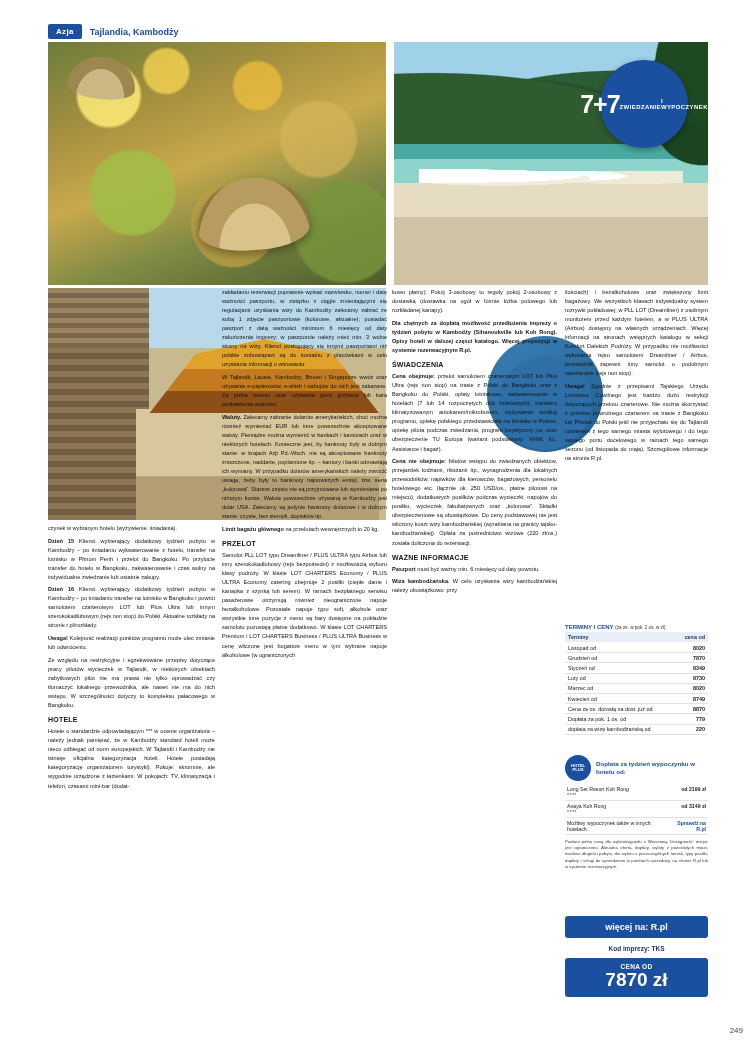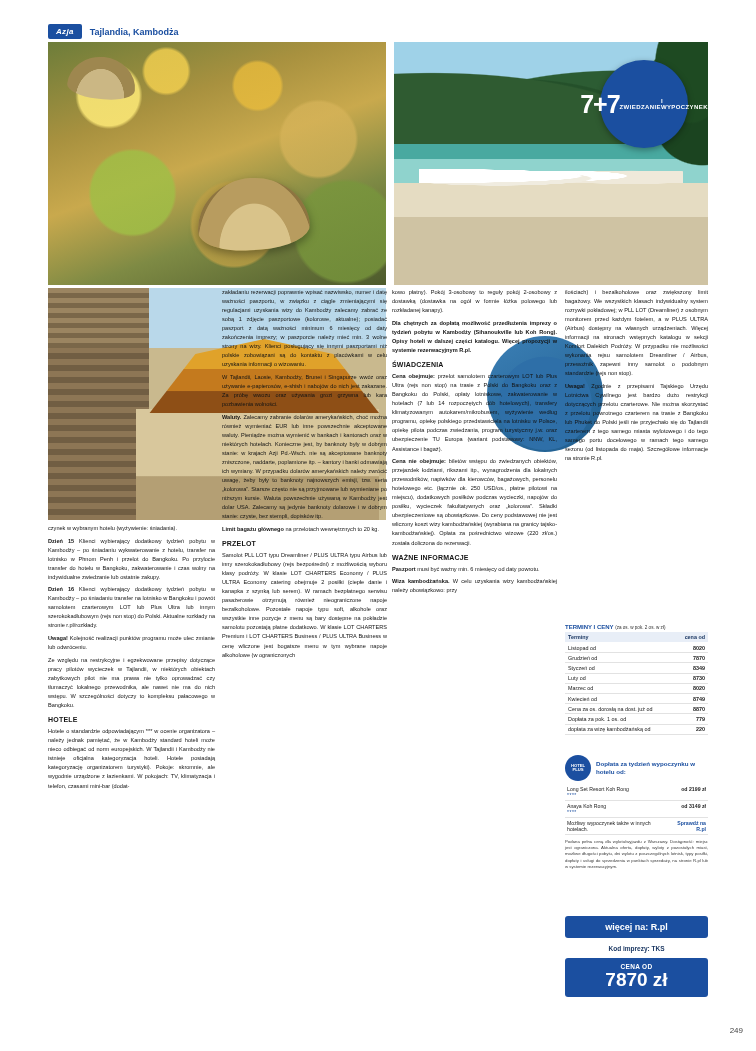--- a/index.html
+++ b/index.html
@@ -24,21 +24,20 @@
     gap: 8px;
   }
   .hdr-badge {
     background: #1b4fa0;
     color: #fff;
     font-size: 8px;
     font-weight: bold;
     padding: 3px 8px 3px 8px;
     border-radius: 2px;
     letter-spacing: .3px;
-    font-style: italic;
   }
   .hdr-title {
     color: #1b4fa0;
     font-size: 9px;
     font-weight: bold;
   }
 
   
   .photo {
     position: absolute;
@@ -249,21 +248,21 @@
   .page-num {
     position: absolute; right: 13px; bottom: 16px;
     font-size: 8px; color: #444;
   }
 </style>
 </head>
 <body>
 
 <div class="header">
   <span class="hdr-badge">Azja</span>
-  <span class="hdr-title">Tajlandia, Kambodża</span>
+  <span class="hdr-title">Tajlandia, Kambodży</span>
 </div>
 
 <div class="photo" id="photo-market">
   <div class="hat2"></div>
   <div class="hat"></div>
 </div>
 
 <div class="photo" id="photo-beach">
   <div class="hills"></div>
   <div class="palms"></div>

